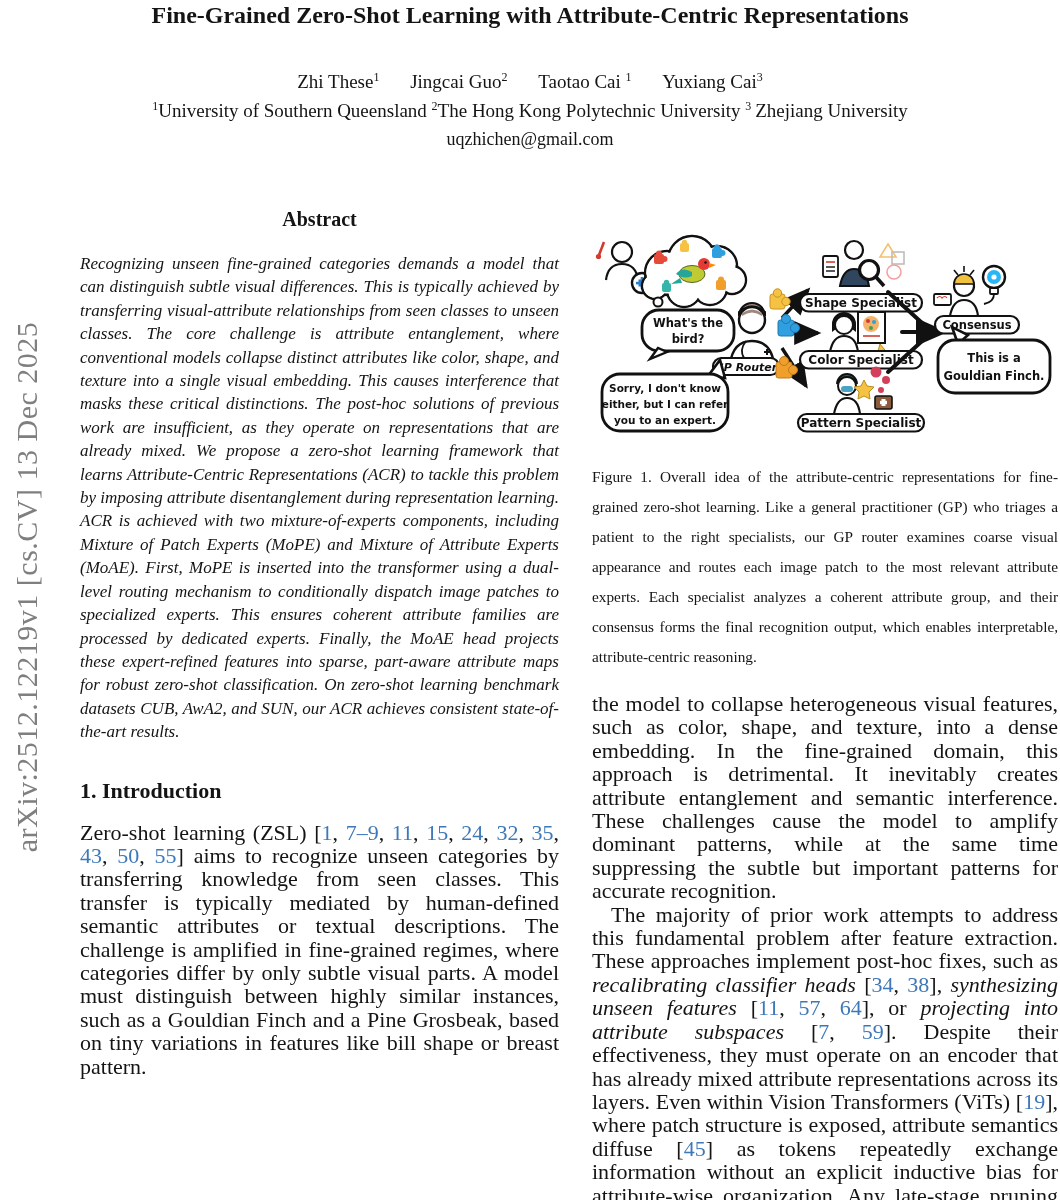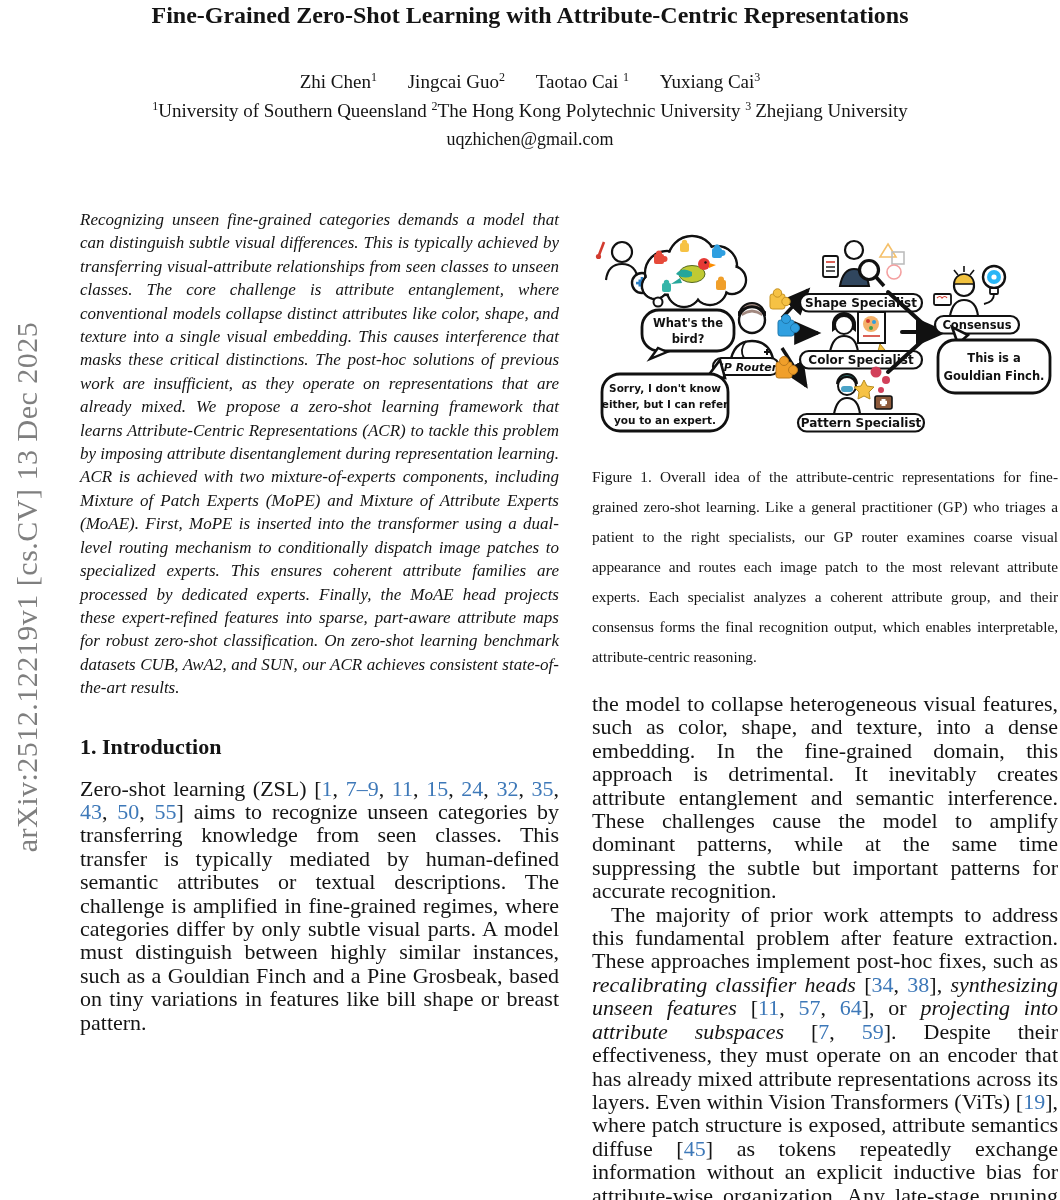--- a/index.html
+++ b/index.html
@@ -58,35 +58,36 @@
   .bubble-txt{font-family:"DejaVu Sans",sans-serif;font-weight:bold;fill:#111;}
 </style>
 </head>
 <body>
 
 <div class="arxiv-stamp">arXiv:2512.12219v1  [cs.CV]  13 Dec 2025</div>
 
 <div class="title">Fine-Grained Zero-Shot Learning with Attribute-Centric Representations</div>
 
 <div class="authors">
-  <span class="author"><span>Zhi Chen</span><sup>1</sup></span>
+  <span class="author"><span>Zhi These</span><sup>1</sup></span>
   <span class="author"><span>Jingcai Guo</span><sup>2</sup></span>
   <span class="author"><span>Taotao Cai</span> <sup>1</sup></span>
   <span class="author"><span>Yuxiang Cai</span><sup>3</sup></span>
 </div>
 
 <div class="affils">
   <span><sup>1</sup><span>University of Southern Queensland</span></span>
   <span><sup>2</sup><span>The Hong Kong Polytechnic University</span></span>
   <span><sup class="sp3">3</sup><span>Zhejiang University</span></span>
 </div>
 
 <div class="email">uqzhichen@gmail.com</div>
 
 <div class="col-left">
+  <div class="abs-heading">Abstract</div>
   <div class="abs-body">Recognizing unseen fine-grained categories demands a model that can distinguish subtle visual differences. This is typically achieved by transferring visual-attribute relationships from seen classes to unseen classes. The core challenge is attribute entanglement, where conventional models collapse distinct attributes like color, shape, and texture into a single visual embedding. This causes interference that masks these critical distinctions. The post-hoc solutions of previous work are insufficient, as they operate on representations that are already mixed. We propose a zero-shot learning framework that learns Attribute-Centric Representations (ACR) to tackle this problem by imposing attribute disentanglement during representation learning. ACR is achieved with two mixture-of-experts components, including Mixture of Patch Experts (MoPE) and Mixture of Attribute Experts (MoAE). First, MoPE is inserted into the transformer using a dual-level routing mechanism to conditionally dispatch image patches to specialized experts. This ensures coherent attribute families are processed by dedicated experts. Finally, the MoAE head projects these expert-refined features into sparse, part-aware attribute maps for robust zero-shot classification. On zero-shot learning benchmark datasets CUB, AwA2, and SUN, our ACR achieves consistent state-of-the-art results.</div>
   <div class="sec-heading">1. Introduction</div>
   <div class="para"><span>Zero-shot learning (ZSL) [</span><span class="cite">1</span><span>, </span><span class="cite">7–9</span><span>, </span><span class="cite">11</span><span>, </span><span class="cite">15</span><span>, </span><span class="cite">24</span><span>, </span><span class="cite">32</span><span>, </span><span class="cite">35</span><span>, </span><span class="cite">43</span><span>, </span><span class="cite">50</span><span>, </span><span class="cite">55</span><span>] aims to recognize unseen categories by transferring knowledge from seen classes. This transfer is typically mediated by human-defined semantic attributes or textual descriptions. The challenge is amplified in fine-grained regimes, where categories differ by only subtle visual parts. A model must distinguish between highly similar instances, such as a Gouldian Finch and a Pine Grosbeak, based on tiny variations in features like bill shape or breast pattern.</span></div>
 </div>
 
 <div class="col-right">
 
   <div class="figure-wrap">
   <svg width="466" height="226" viewBox="0 0 466 226" xmlns="http://www.w3.org/2000/svg">
     <defs>

